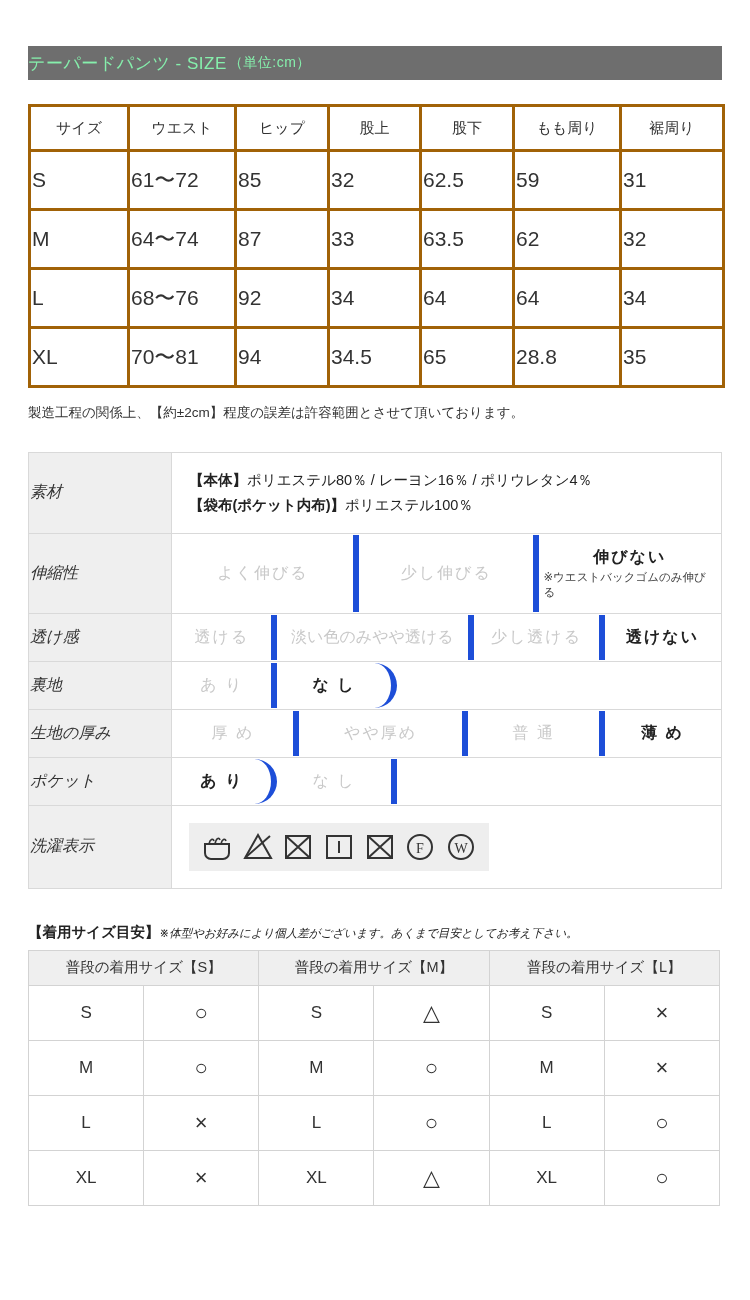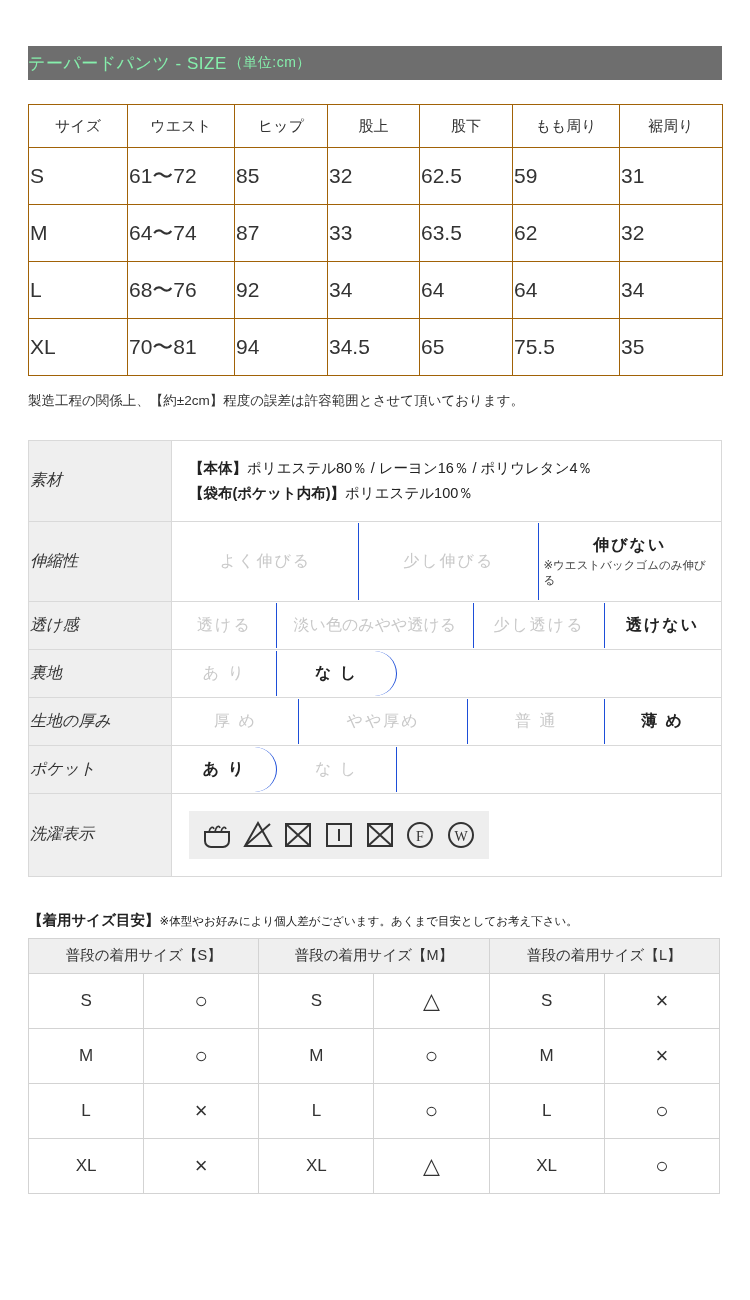--- a/index.html
+++ b/index.html
@@ -42,21 +42,21 @@
   
   table {
     border-collapse: collapse;
   }
   .size-table {
     margin-top: 24px;
     width: 694px;
     table-layout: fixed;
   }
   .size-table th, .size-table td {
-    border: 1px solid #a16207;
+    border: 3px solid #a16207;
     color: #333;
     font-weight: normal;
   }
   .size-table th {
     height: 40px;
     font-size: 15px;
   }
   .size-table td {
     height: 54px;
     font-size: 21px;
@@ -93,21 +93,21 @@
     display: flex;
     width: 100%;
     height: 100%;
     align-items: stretch;
   }
   .opt {
     display: flex;
     flex-direction: column;
     align-items: center;
     justify-content: center;
-    border-right: 1px solid #1d4ed8;
+    border-right: 6px solid #1d4ed8;
     color: #c9c9c9;
     font-size: 16px;
     padding: 12px 4px;
     box-sizing: border-box;
     letter-spacing: 2px;
   }
   .opt:last-child { border-right: none; }
   .opt.active {
     color: #222;
     font-weight: bold;
@@ -147,20 +147,21 @@
   
   .fit-title {
     margin-top: 34px;
     font-size: 14.5px;
     font-weight: bold;
     color: #222;
   }
   .fit-title .sub {
     font-weight: normal;
     font-size: 11.5px;
+    font-style: italic;
   }
   .fit-wrap {
     margin-top: 8px;
     display: flex;
     width: 694px;
   }
   .fit-table {
     width: 231.3px;
     table-layout: fixed;
     border-collapse: collapse;
@@ -243,21 +244,21 @@
         <td>64</td>
         <td>64</td>
         <td>34</td>
       </tr>
       <tr>
         <td class="sz">XL</td>
         <td>70〜81</td>
         <td>94</td>
         <td>34.5</td>
         <td>65</td>
-        <td>75.5</td>
+        <td>28.8</td>
         <td>35</td>
       </tr>
     </tbody>
   </table>
 
   <div class="note">
     <div>製造工程の関係上、【約±2cm】程度の誤差は許容範囲とさせて頂いております。</div>
   </div>
 
   <table class="spec-table">

